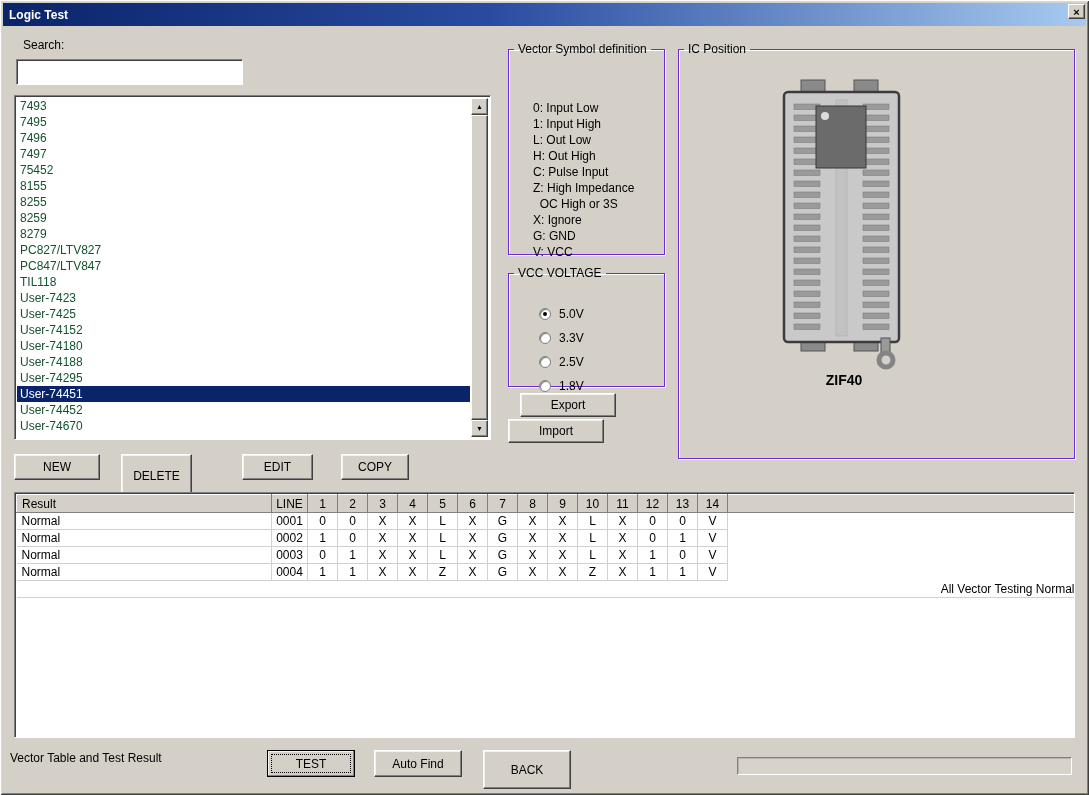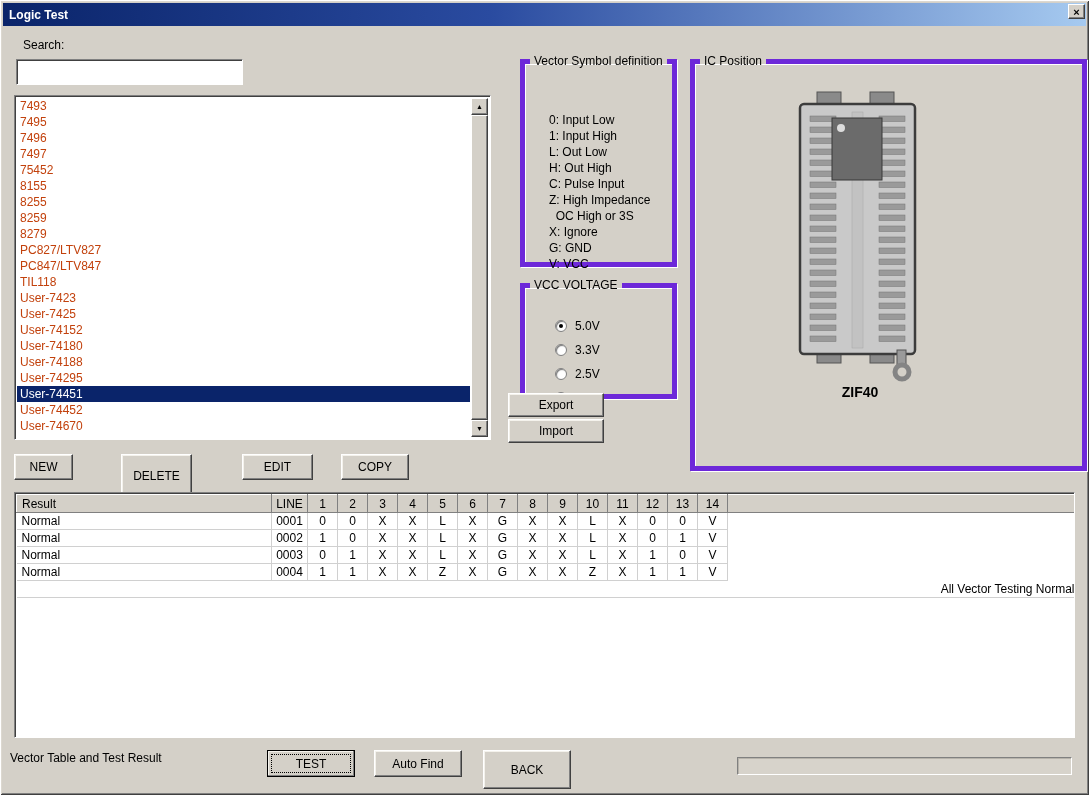--- a/index.html
+++ b/index.html
@@ -24,49 +24,49 @@
   .search-input{
     position:absolute;left:16px;top:59px;width:227px;height:26px;
     background:#fff;border:1px solid;border-color:#808080 #fff #fff #808080;
     box-shadow:inset 1px 1px 0 #404040;padding:2px 4px;font-size:12px;
   }
   .listbox{
     position:absolute;left:14px;top:95px;width:477px;height:345px;background:#fff;
     border:1px solid;border-color:#808080 #fff #fff #808080;box-shadow:inset 1px 1px 0 #404040;
   }
   .list-items{position:absolute;left:2px;top:2px;right:20px;bottom:2px;overflow:hidden;}
-  .list-item{height:16px;line-height:16px;font-size:12px;padding-left:3px;color:#c2410c;white-space:nowrap;}
+  .list-item{height:16px;line-height:16px;font-size:12px;padding-left:3px;color:#14532d;white-space:nowrap;}
   .list-item.selected{background:#0a246a;color:#fff;}
   .scrollbar{position:absolute;top:2px;right:2px;bottom:2px;width:17px;background:#eceae3;}
   .sb-btn{
     position:absolute;left:0;width:17px;height:17px;background:#d4d0c8;
     border:1px solid;border-color:#fff #404040 #404040 #fff;box-shadow:inset -1px -1px 0 #808080;
     font-size:7px;text-align:center;line-height:15px;color:#000;
   }
   .sb-btn.up{top:0;}
   .sb-btn.down{bottom:0;}
   .sb-thumb{
     position:absolute;left:0;top:17px;bottom:17px;width:17px;background:#d4d0c8;
     border:1px solid;border-color:#fff #404040 #404040 #fff;box-shadow:inset -1px -1px 0 #808080;
   }
   .btn{
     position:absolute;background:#d4d0c8;color:#000;font-size:12px;
     border:1px solid;border-color:#fff #404040 #404040 #fff;
     box-shadow:inset -1px -1px 0 #808080,inset 1px 1px 0 #f4f2ec;
     padding:0;cursor:default;
   }
-  .b-new{left:14px;top:454px;width:59px;height:26px;}
+  .b-new{left:14px;top:454px;width:86px;height:26px;}
   .b-delete{left:121px;top:454px;width:71px;height:43px;}
   .b-edit{left:242px;top:454px;width:71px;height:26px;}
   .b-copy{left:341px;top:454px;width:68px;height:26px;}
-  .b-export{left:508px;top:393px;width:96px;height:24px;}
+  .b-export{left:520px;top:393px;width:96px;height:24px;}
   .b-import{left:508px;top:419px;width:96px;height:24px;}
   fieldset.group{
-    position:absolute;margin:12px;padding:0;
-    border:5px solid #6d28d9;box-shadow:inset 1px 1px 0 #ffffff,1px 1px 0 #ffffff;
+    position:absolute;margin:0;padding:0;
+    border:1px solid #6d28d9;box-shadow:inset 1px 1px 0 #ffffff,1px 1px 0 #ffffff;
   }
   fieldset.group legend{font-size:12px;color:#000;padding:0 4px;margin-left:5px;}
   .g-sym{left:508px;top:42px;width:157px;height:213px;}
   .sym-lines{position:absolute;left:24px;top:44px;font-size:12px;color:#000;}
   .sym-lines div{white-space:pre;height:16px;line-height:16px;}
   .g-vcc{left:508px;top:266px;width:157px;height:121px;}
   .vcc-options{position:absolute;left:30px;top:22px;}
   .radio-row{display:flex;align-items:center;height:24px;}
   .radio{
     width:12px;height:12px;border-radius:50%;background:#fff;position:relative;

